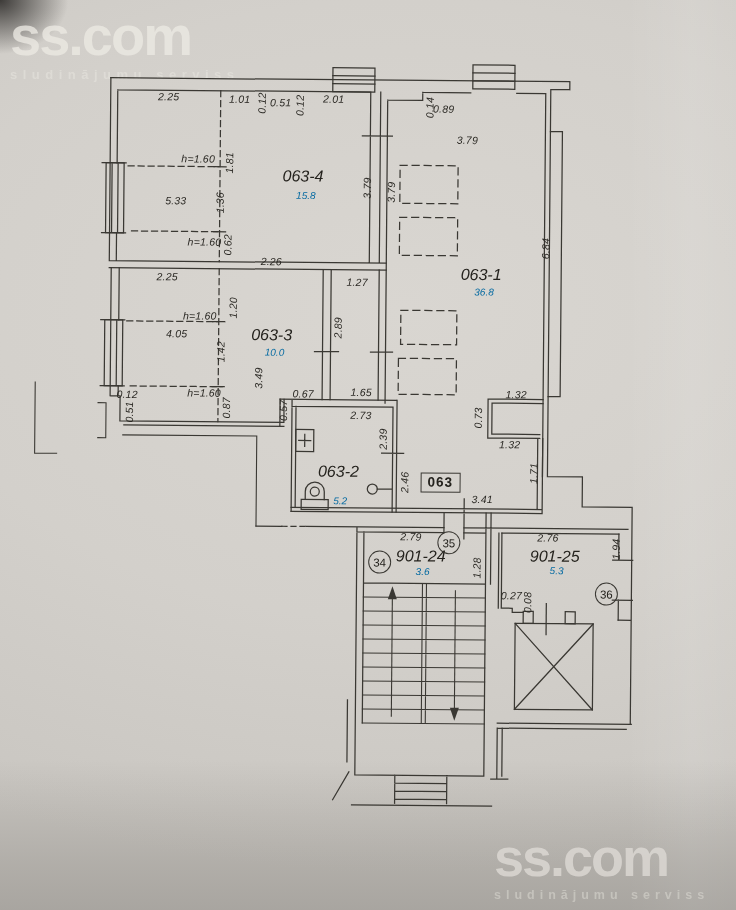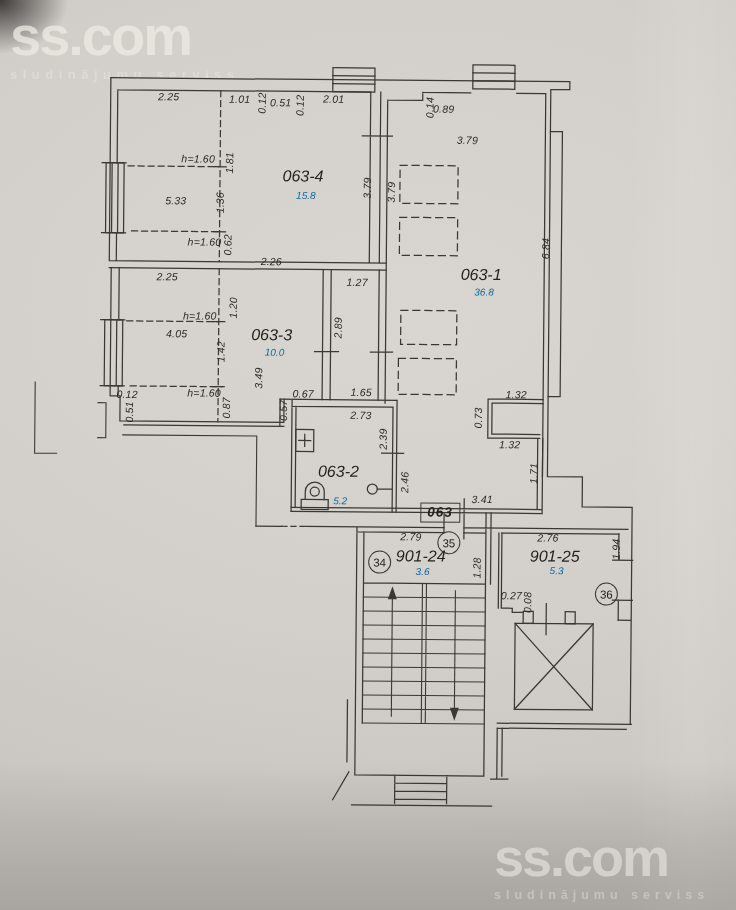--- a/index.html
+++ b/index.html
@@ -265,20 +265,20 @@
       <span class="rarea" style="left: 274px; top: 353px; position: absolute;">10.0</span>
       <span class="rid" style="left: 339px; top: 472px; position: absolute;">063-2</span>
       <span class="rarea" style="left: 341px; top: 469px; position: absolute; margin-top: 32px;">5.2</span>
       <span class="rid" style="left: 422px; top: 556px; position: absolute;">901-24</span>
       <span class="rarea" style="left: 424px; top: 571px; position: absolute;">3.6</span>
       <span class="rid" style="left: 556px; top: 555px; position: absolute;">901-25</span>
       <span class="rarea" style="left: 558px; top: 569px; position: absolute;">5.3</span>
       <div class="marker" style="left: 381px; top: 562px; position: absolute;">34</div>
       <div class="marker" style="left: 450px; top: 542px; position: absolute;">35</div>
       <div class="marker" style="left: 608px; top: 592px; position: absolute;">36</div>
-      <div class="unitbox" style="left: 441px; top: 512px; position: absolute; font-style: italic;">063</div>
+      <div class="unitbox" style="left: 441px; top: 482px; position: absolute;">063</div>
     </div>
 </div>
 
 <div class="wm" id="wm-bottom">
   <span class="brand">ss.com</span>
   <span class="tagline">sludinājumu serviss</span>
 </div>
 
 </body></html>

